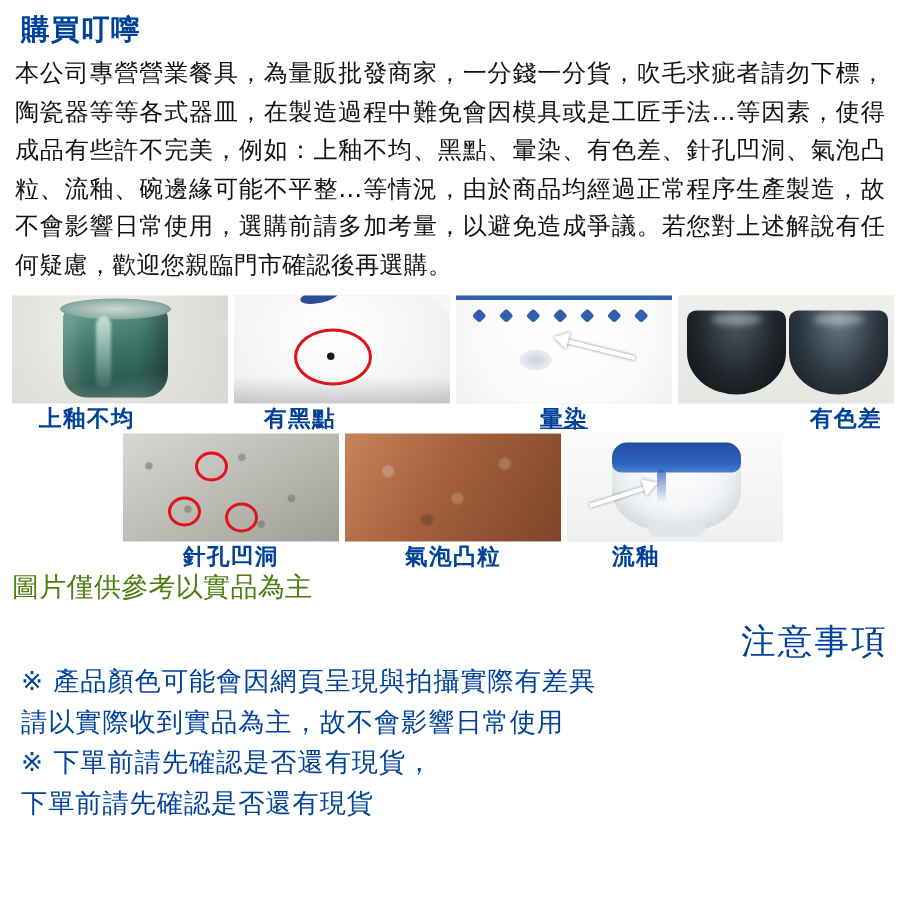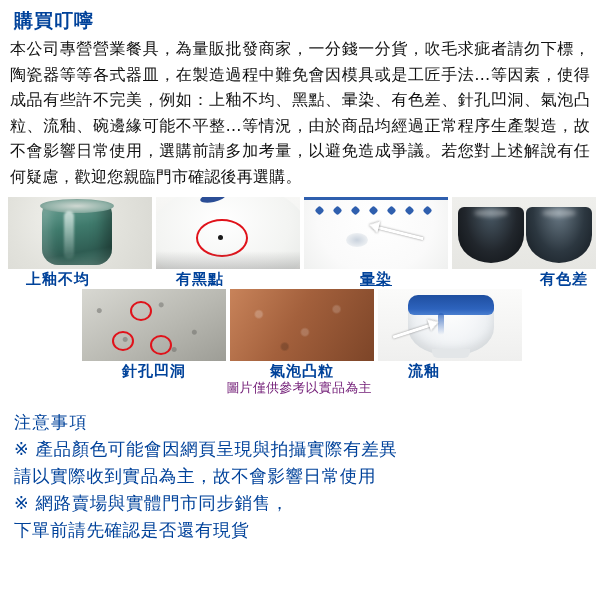--- a/index.html
+++ b/index.html
@@ -77,40 +77,41 @@
   }
   .cap.c1 { text-align: left; padding-left: 18px; }
   .cap.c2 { text-align: left; padding-left: 20px; }
   .cap.c3 { text-align: center; text-decoration: underline; }
   .cap.c4 { text-align: right; padding-right: 8px; }
   .cap.r2c1 { text-align: center; padding-left: 0; }
   .cap.r2c2 { text-align: center; }
   .cap.r2c3 { text-align: left; padding-left: 30px; }
 
   .photo-note {
-    font-size: 13px;
-    color: #701a75;
-    text-align: center;
+    font-size: 18px;
+    color: #4d7c0f;
+    text-align: left;
     margin-top: -2px;
     padding-right: 2px;
     letter-spacing: 0.2px;
   }
 
   
   .notes {
     margin-top: 12px;
     padding-left: 6px;
     font-size: 17.5px;
     line-height: 27px;
     color: #00429a;
     letter-spacing: 0.6px;
   }
   .notes .hd {
-    font-size: 17px;
+    font-size: 23px;
     letter-spacing: 1.5px;
+    text-align: right;
   }
   .notes div { white-space: nowrap; }
 
   
   .ph { position: absolute; inset: 0; }
 
   
   .p1 { background: radial-gradient(circle at 40% 30%, #f2f2ee 0%, #e2e2dc 55%, #d8d8d2 100%); }
   .p1 .cup {
     position: absolute; left: 34px; top: 6px; width: 70px; height: 62px;
@@ -388,17 +389,17 @@
     </div>
 
   </div>
 
   <div class="photo-note">圖片僅供參考以實品為主</div>
 
   <div class="notes">
     <div class="hd">注意事項</div>
     <div>※ 產品顏色可能會因網頁呈現與拍攝實際有差異</div>
     <div>請以實際收到實品為主，故不會影響日常使用</div>
-    <div>※ 網路賣場與實體門市同步銷售，</div>
+    <div>※ 下單前請先確認是否還有現貨，</div>
     <div>下單前請先確認是否還有現貨</div>
   </div>
 
 </div>
 
 </body></html>

